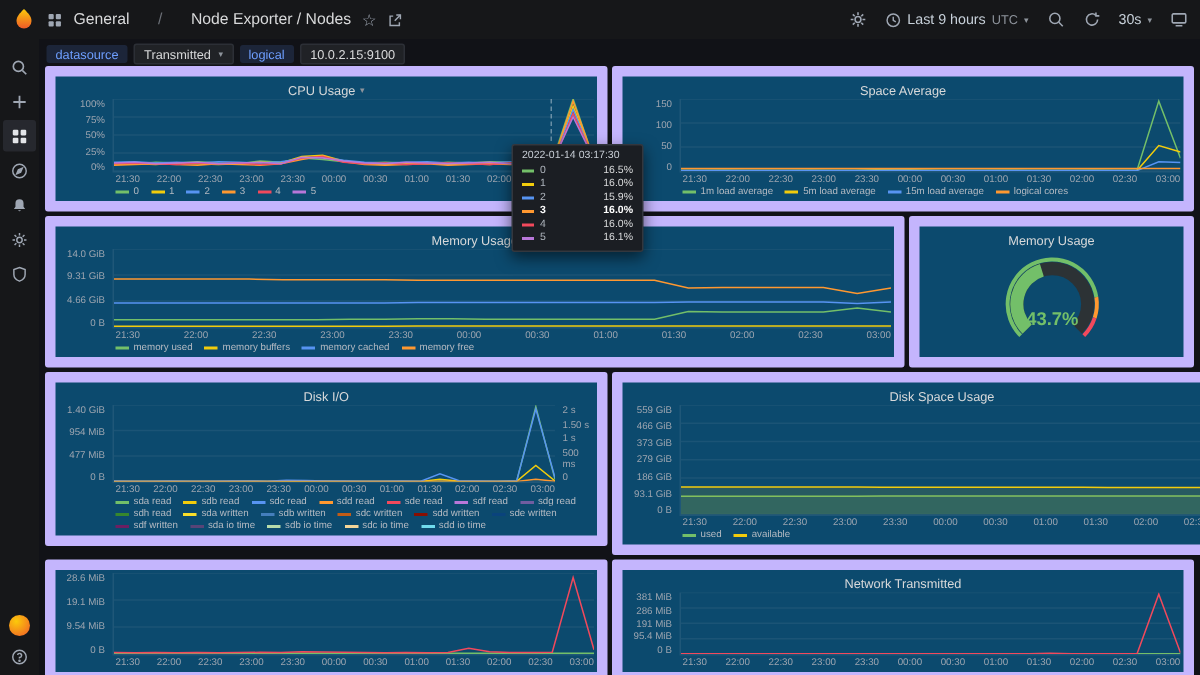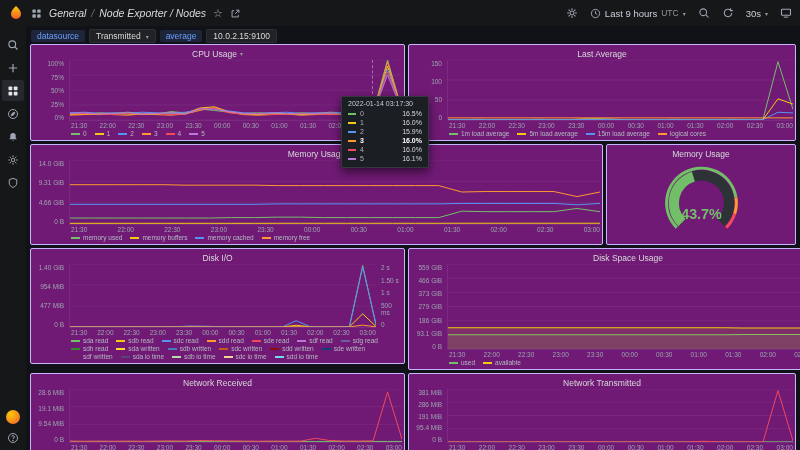--- a/index.html
+++ b/index.html
@@ -4,21 +4,21 @@
 <style>
   * { margin:0; padding:0; box-sizing:border-box; }
   html,body { width:800px; height:450px; overflow:hidden; background:#111217; color:#d8d9da;
     font-family:"Liberation Sans", sans-serif; font-size:10px; position:relative; }
 
   
   .topnav { position:absolute; left:0; top:0; right:0; height:26px; background:#161719;
     display:flex; align-items:center; padding:0 8px; gap:7px; z-index:6; }
   .icon { display:inline-flex; align-items:center; justify-content:center; color:#9fa7b3; }
   .icon svg { display:block; }
-  .crumb { display:flex; align-items:flex-end; gap:5px; font-size:10.5px; color:#d8d9da;font-style:italic; }
+  .crumb { display:flex; align-items:flex-end; gap:19px; font-size:10.5px; color:#d8d9da; }
   .crumb .sep { color:#6c7077; }
   .star { font-size:11px; color:#9fa7b3; }
   .nav-right { margin-left:auto; display:flex; align-items:center; gap:12px; color:#aeb4bc; }
   .nav-btn { display:flex; align-items:center; gap:4px; font-size:9.5px; color:#c7d0d9; cursor:pointer; }
   .tz { color:#8e949c; font-size:8.5px; }
   .caret { font-size:6px; color:#8e949c; }
 
   
   .sidebar { position:absolute; left:0; top:26px; width:26px; bottom:0; background:#161719;
     display:flex; flex-direction:column; align-items:center; padding-top:8px; z-index:6; }
@@ -28,21 +28,21 @@
   .side-bottom { margin-top:auto; margin-bottom:6px; display:flex; flex-direction:column; align-items:center; gap:8px; }
   .avatar { width:14px; height:14px; border-radius:50%; background:radial-gradient(circle at 35% 30%, #FBCA0A, #F05A28); }
 
   
   .vars { position:absolute; left:31px; top:29px; display:flex; align-items:center; gap:4px; z-index:3; }
   .var-label { background:rgba(81,127,217,0.18); color:#6e9fff; padding:1px 6px; border-radius:2px; font-size:8.5px; }
   .var-value { background:#202226; border:1px solid #2c2f36; color:#d8d9da; padding:1px 6px;
     border-radius:2px; font-size:8.5px; display:flex; align-items:center; gap:5px; cursor:pointer; }
 
   
-  .panel { position:absolute; background:#701a75; border:1px solid #c4b5fd; border-radius:2px;
+  .panel { position:absolute; background:#0c4a6e; border:7px solid #c4b5fd; border-radius:2px;
     display:flex; flex-direction:column; padding:2px 2px; }
   .p-title { height:13px; display:flex; align-items:center; justify-content:center; gap:3px;
     font-size:8.5px; color:#d8d9da; cursor:pointer; flex:none; }
   .chev { font-size:6px; color:#8e949c; }
   .p-body { flex:1; display:flex; min-height:0; }
   .ticks-y { display:flex; flex-direction:column; justify-content:space-between; align-items:flex-end;
     padding-right:5px; font-size:6.5px; color:#9da5b0; width:36px; flex:none; }
   .ticks-y.y2 { align-items:flex-start; padding-right:0; padding-left:5px; width:26px; }
   .plot { flex:1; position:relative; min-width:0; border-left:1px solid rgba(204,204,220,0.10);
     border-bottom:1px solid rgba(204,204,220,0.10); }
@@ -223,21 +223,21 @@
     </span>
   </div>
 </div>
 
 <div class="vars">
   <span class="var-label">datasource</span>
   <span class="var-value">
     <span>Transmitted</span>
     <span class="caret">▾</span>
   </span>
-  <span class="var-label">average</span>
+  <span class="var-label">logical</span>
   <span class="var-value">
     <span>10.0.2.15:9100</span>
   </span>
 </div>
 
 <div class="panel" style="left:30px;top:44px;width:375px;height:97px">
   <div class="p-title">
     <span>CPU Usage</span>
     <span class="chev">▾</span>
   </div>
@@ -303,21 +303,21 @@
       </span>
       <span class="legend-item">
         <i style="background: rgb(184, 119, 217);"></i>
         <span>5</span>
       </span>
     </div>
 </div>
 
 <div class="panel" style="left:408px;top:44px;width:388px;height:97px">
   <div class="p-title">
-    <span>Last Average</span>
+    <span>Space Average</span>
   </div>
   <div class="p-body">
     <div class="ticks-y">
         <div>150</div>
         <div>100</div>
         <div>50</div>
         <div>0</div>
       </div>
     <div class="plot">
         <svg viewBox="0 0 100 100" preserveAspectRatio="none" class="chart-svg">
@@ -611,23 +611,20 @@
         <span>used</span>
       </span>
       <span class="legend-item">
         <i style="background: rgb(242, 204, 12);"></i>
         <span>available</span>
       </span>
     </div>
 </div>
 
 <div class="panel" style="left:30px;top:373px;width:375px;height:82px">
-  <div class="p-title">
-    <span>Network Received</span>
-  </div>
   <div class="p-body">
     <div class="ticks-y">
         <div>28.6 MiB</div>
         <div>19.1 MiB</div>
         <div>9.54 MiB</div>
         <div>0 B</div>
       </div>
     <div class="plot">
         <svg viewBox="0 0 100 100" preserveAspectRatio="none" class="chart-svg">
           <line x1="0" x2="100" y1="0" y2="0" stroke="rgba(204,204,220,0.08)" vector-effect="non-scaling-stroke"></line>

